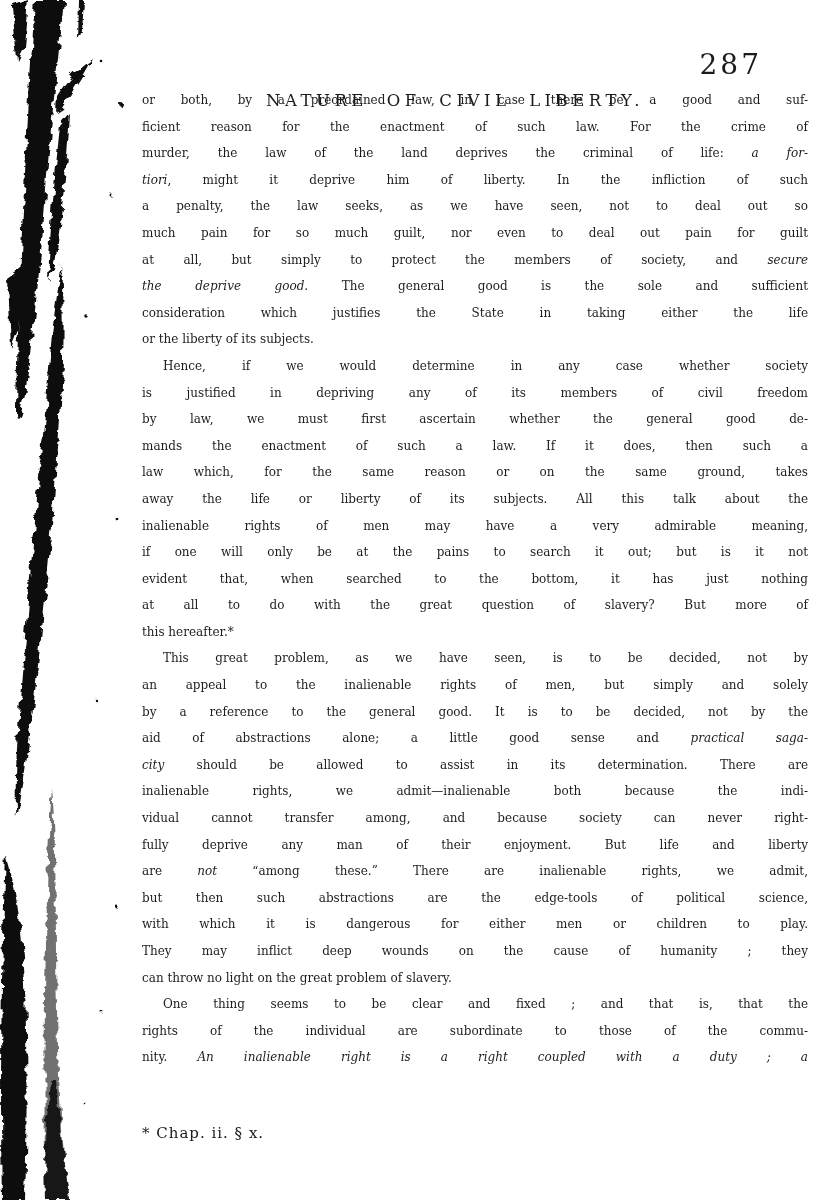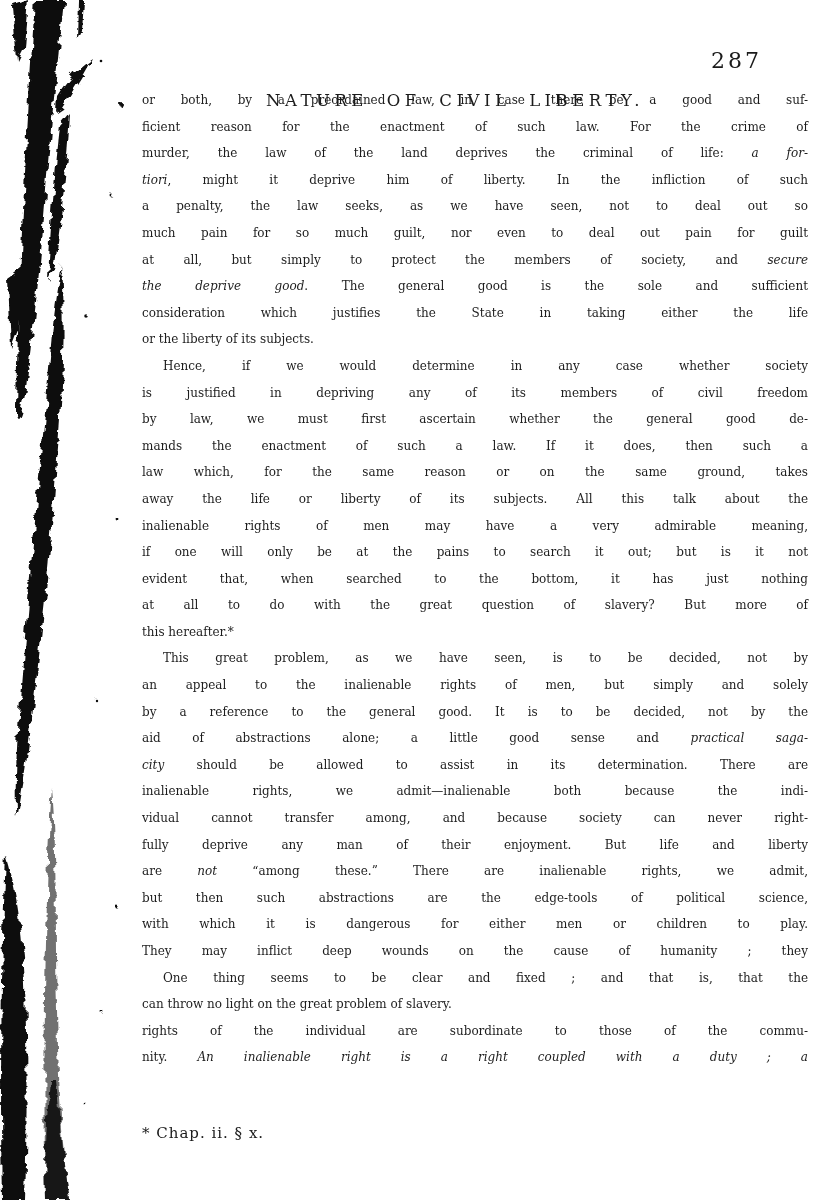--- a/index.html
+++ b/index.html
@@ -23,21 +23,21 @@
     position: absolute; left: 0; right: 40px; top: 2px;
     text-align: center;
     font-size: 16.5px;
     letter-spacing: 4.5px;
     word-spacing: 9px;
     color: #1b1b1b;
     margin-top: 37px;
   }
   .page-number {
     position: absolute; right: 46px; top: -4px;
-    font-size: 22px;
+    font-size: 28px;
     letter-spacing: 3px;
     color: #1b1b1b;
   }
   .page-body {
     position: absolute; left: 142px; top: 87px; width: 666px;
     font-size: 12px;
   }
   .line {
     line-height: 26.6px;
     height: 26.6px;
@@ -122,19 +122,19 @@
     <div class="line"><span>by a reference to the general good.  It is to be decided, not by the</span></div>
     <div class="line"><span>aid of abstractions alone; a little good sense and </span><i>practical saga-</i></div>
     <div class="line"><i>city</i><span> should be allowed to assist in its determination.  There are</span></div>
     <div class="line"><span>inalienable rights, we admit—inalienable both because the indi-</span></div>
     <div class="line"><span>vidual cannot transfer among, and because society can never right-</span></div>
     <div class="line"><span>fully deprive any man of their enjoyment.  But life and liberty</span></div>
     <div class="line"><span>are </span><i>not</i><span> “among these.”  There are inalienable rights, we admit,</span></div>
     <div class="line"><span>but then such abstractions are the edge-tools of political science,</span></div>
     <div class="line"><span>with which it is dangerous for either men or children to play.</span></div>
     <div class="line"><span>They may inflict deep wounds on the cause of humanity ; they</span></div>
+    <div class="line left"><span>can throw no light on the great problem of slavery.</span></div>
     <div class="line indent"><span>One thing seems to be clear and fixed ; and that is, that the</span></div>
-    <div class="line left"><span>can throw no light on the great problem of slavery.</span></div>
     <div class="line"><span>rights of the individual are subordinate to those of the commu-</span></div>
     <div class="line"><span>nity.  </span><i>An inalienable right is a right coupled with a duty ; a</i></div>
   </div>
 
 <div class="footnote">* Chap. ii. § x.</div>
 
 </body></html>

